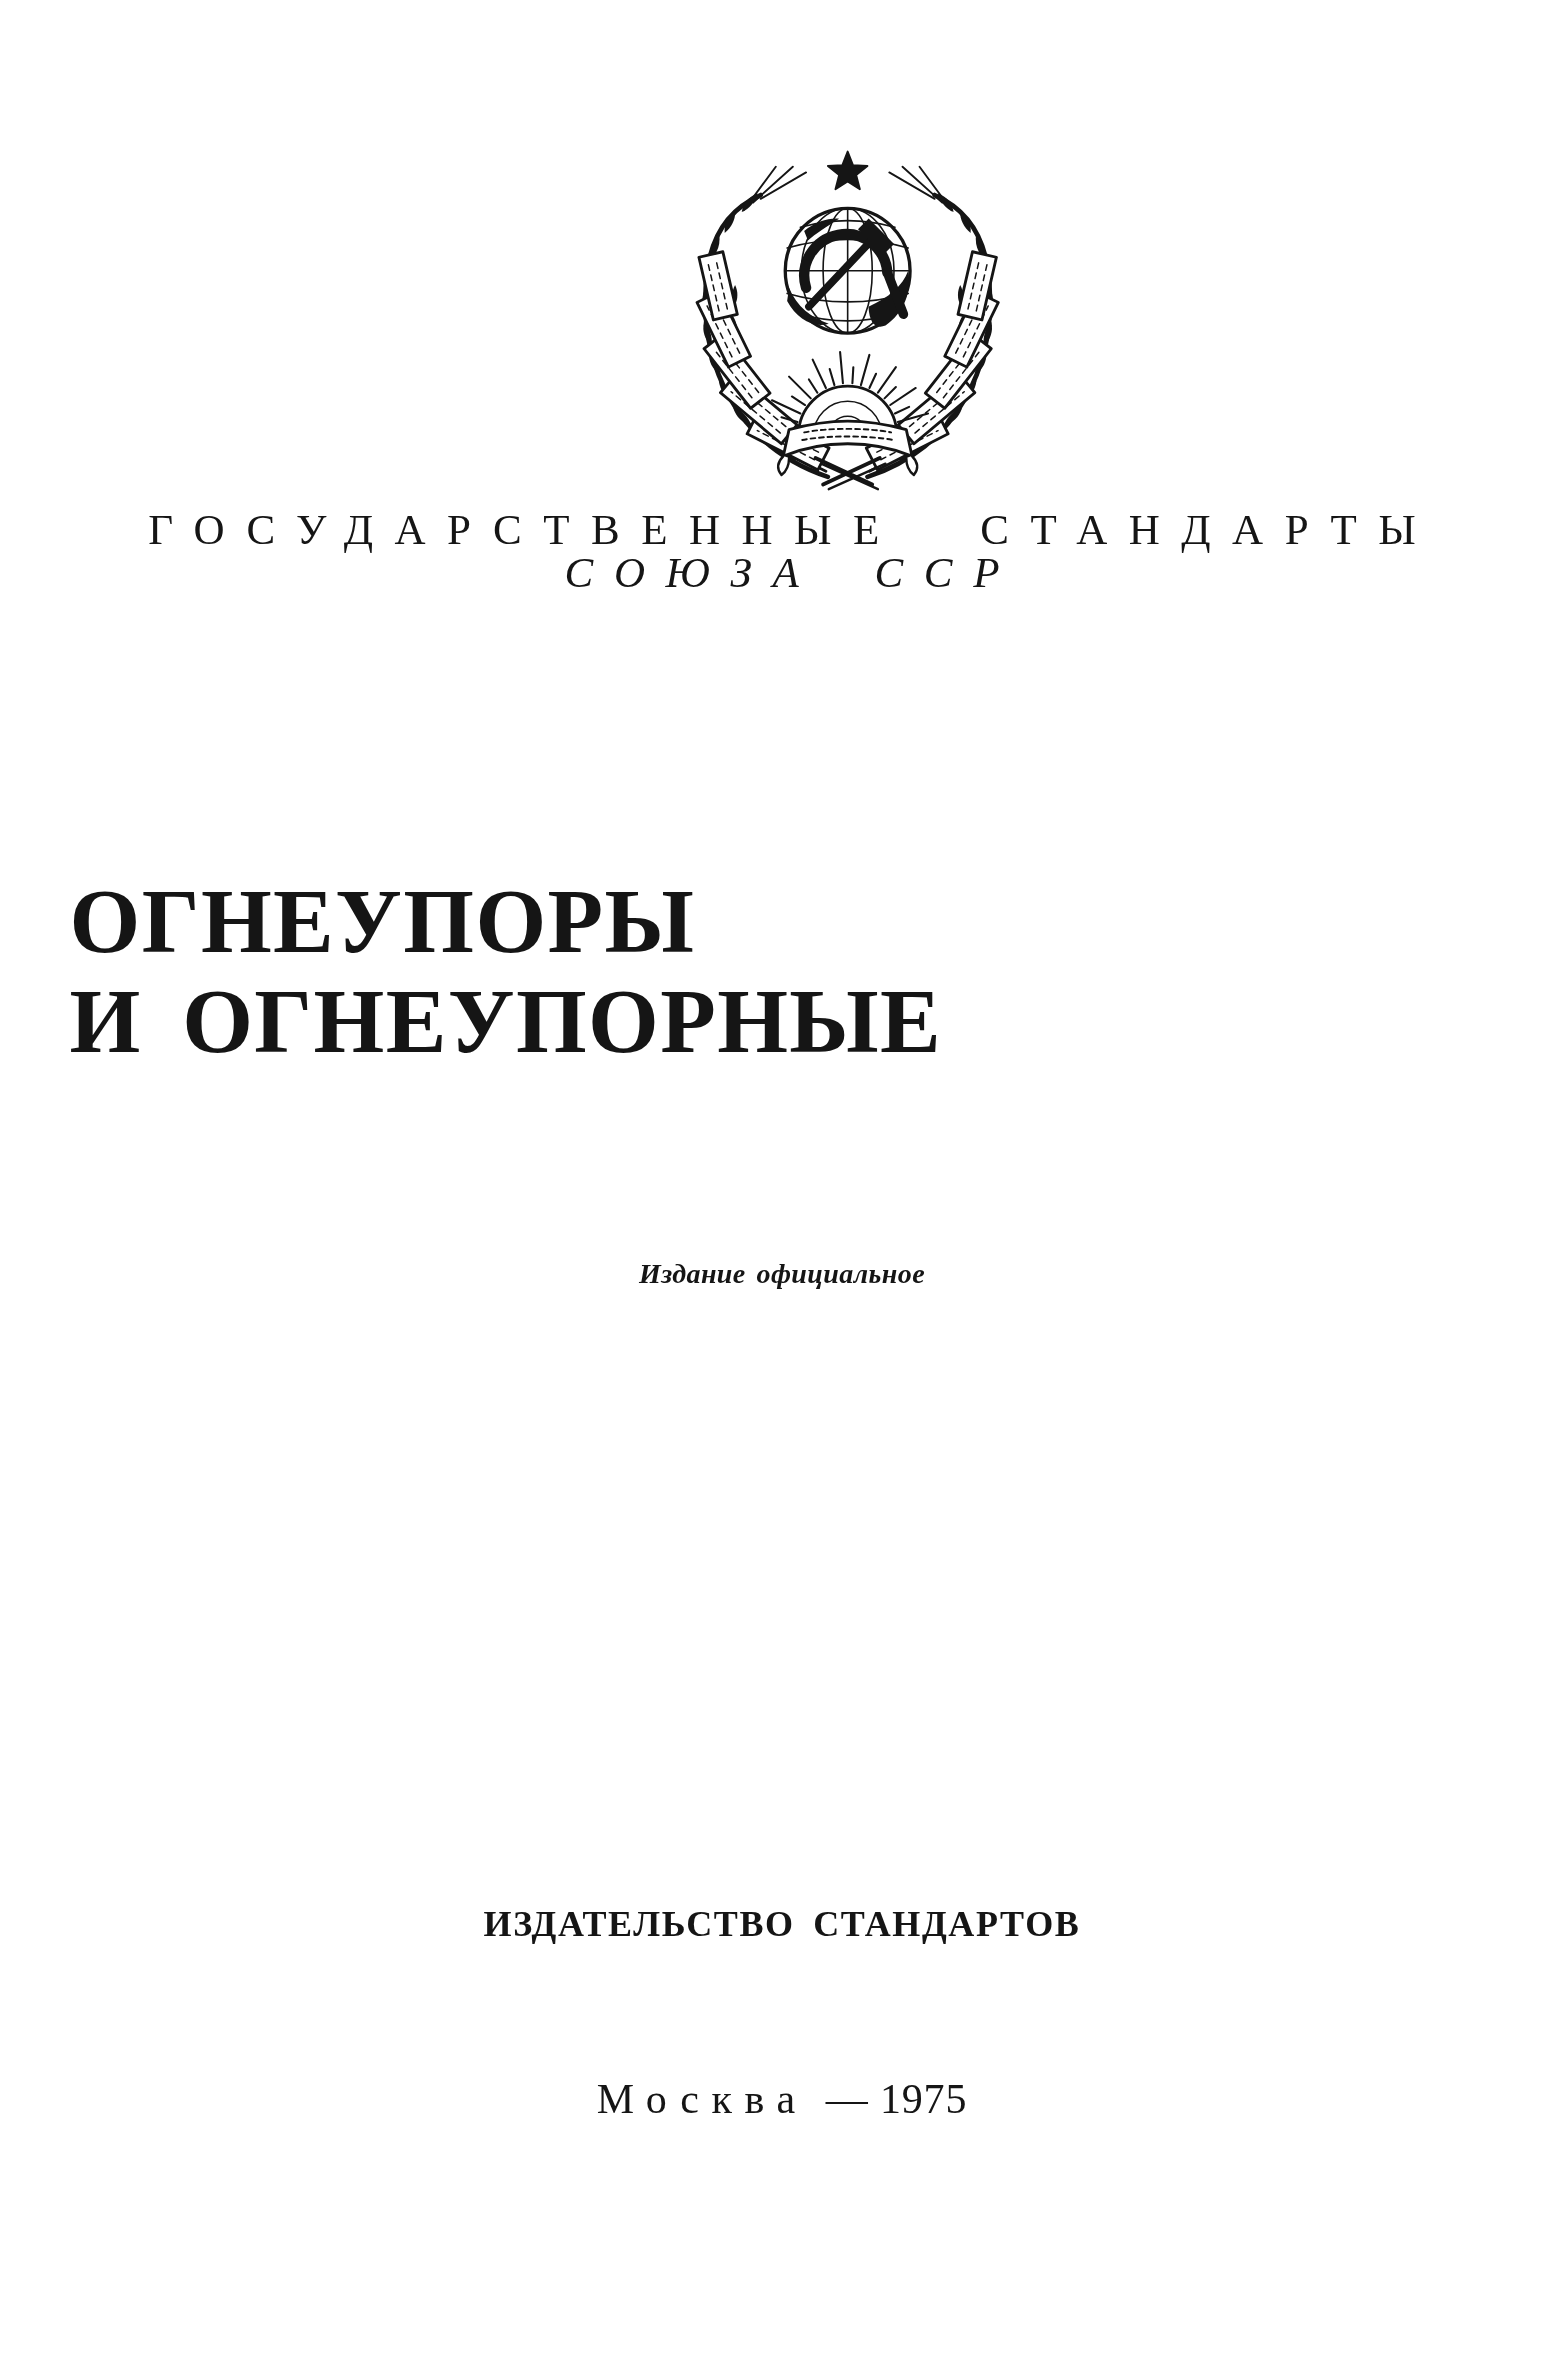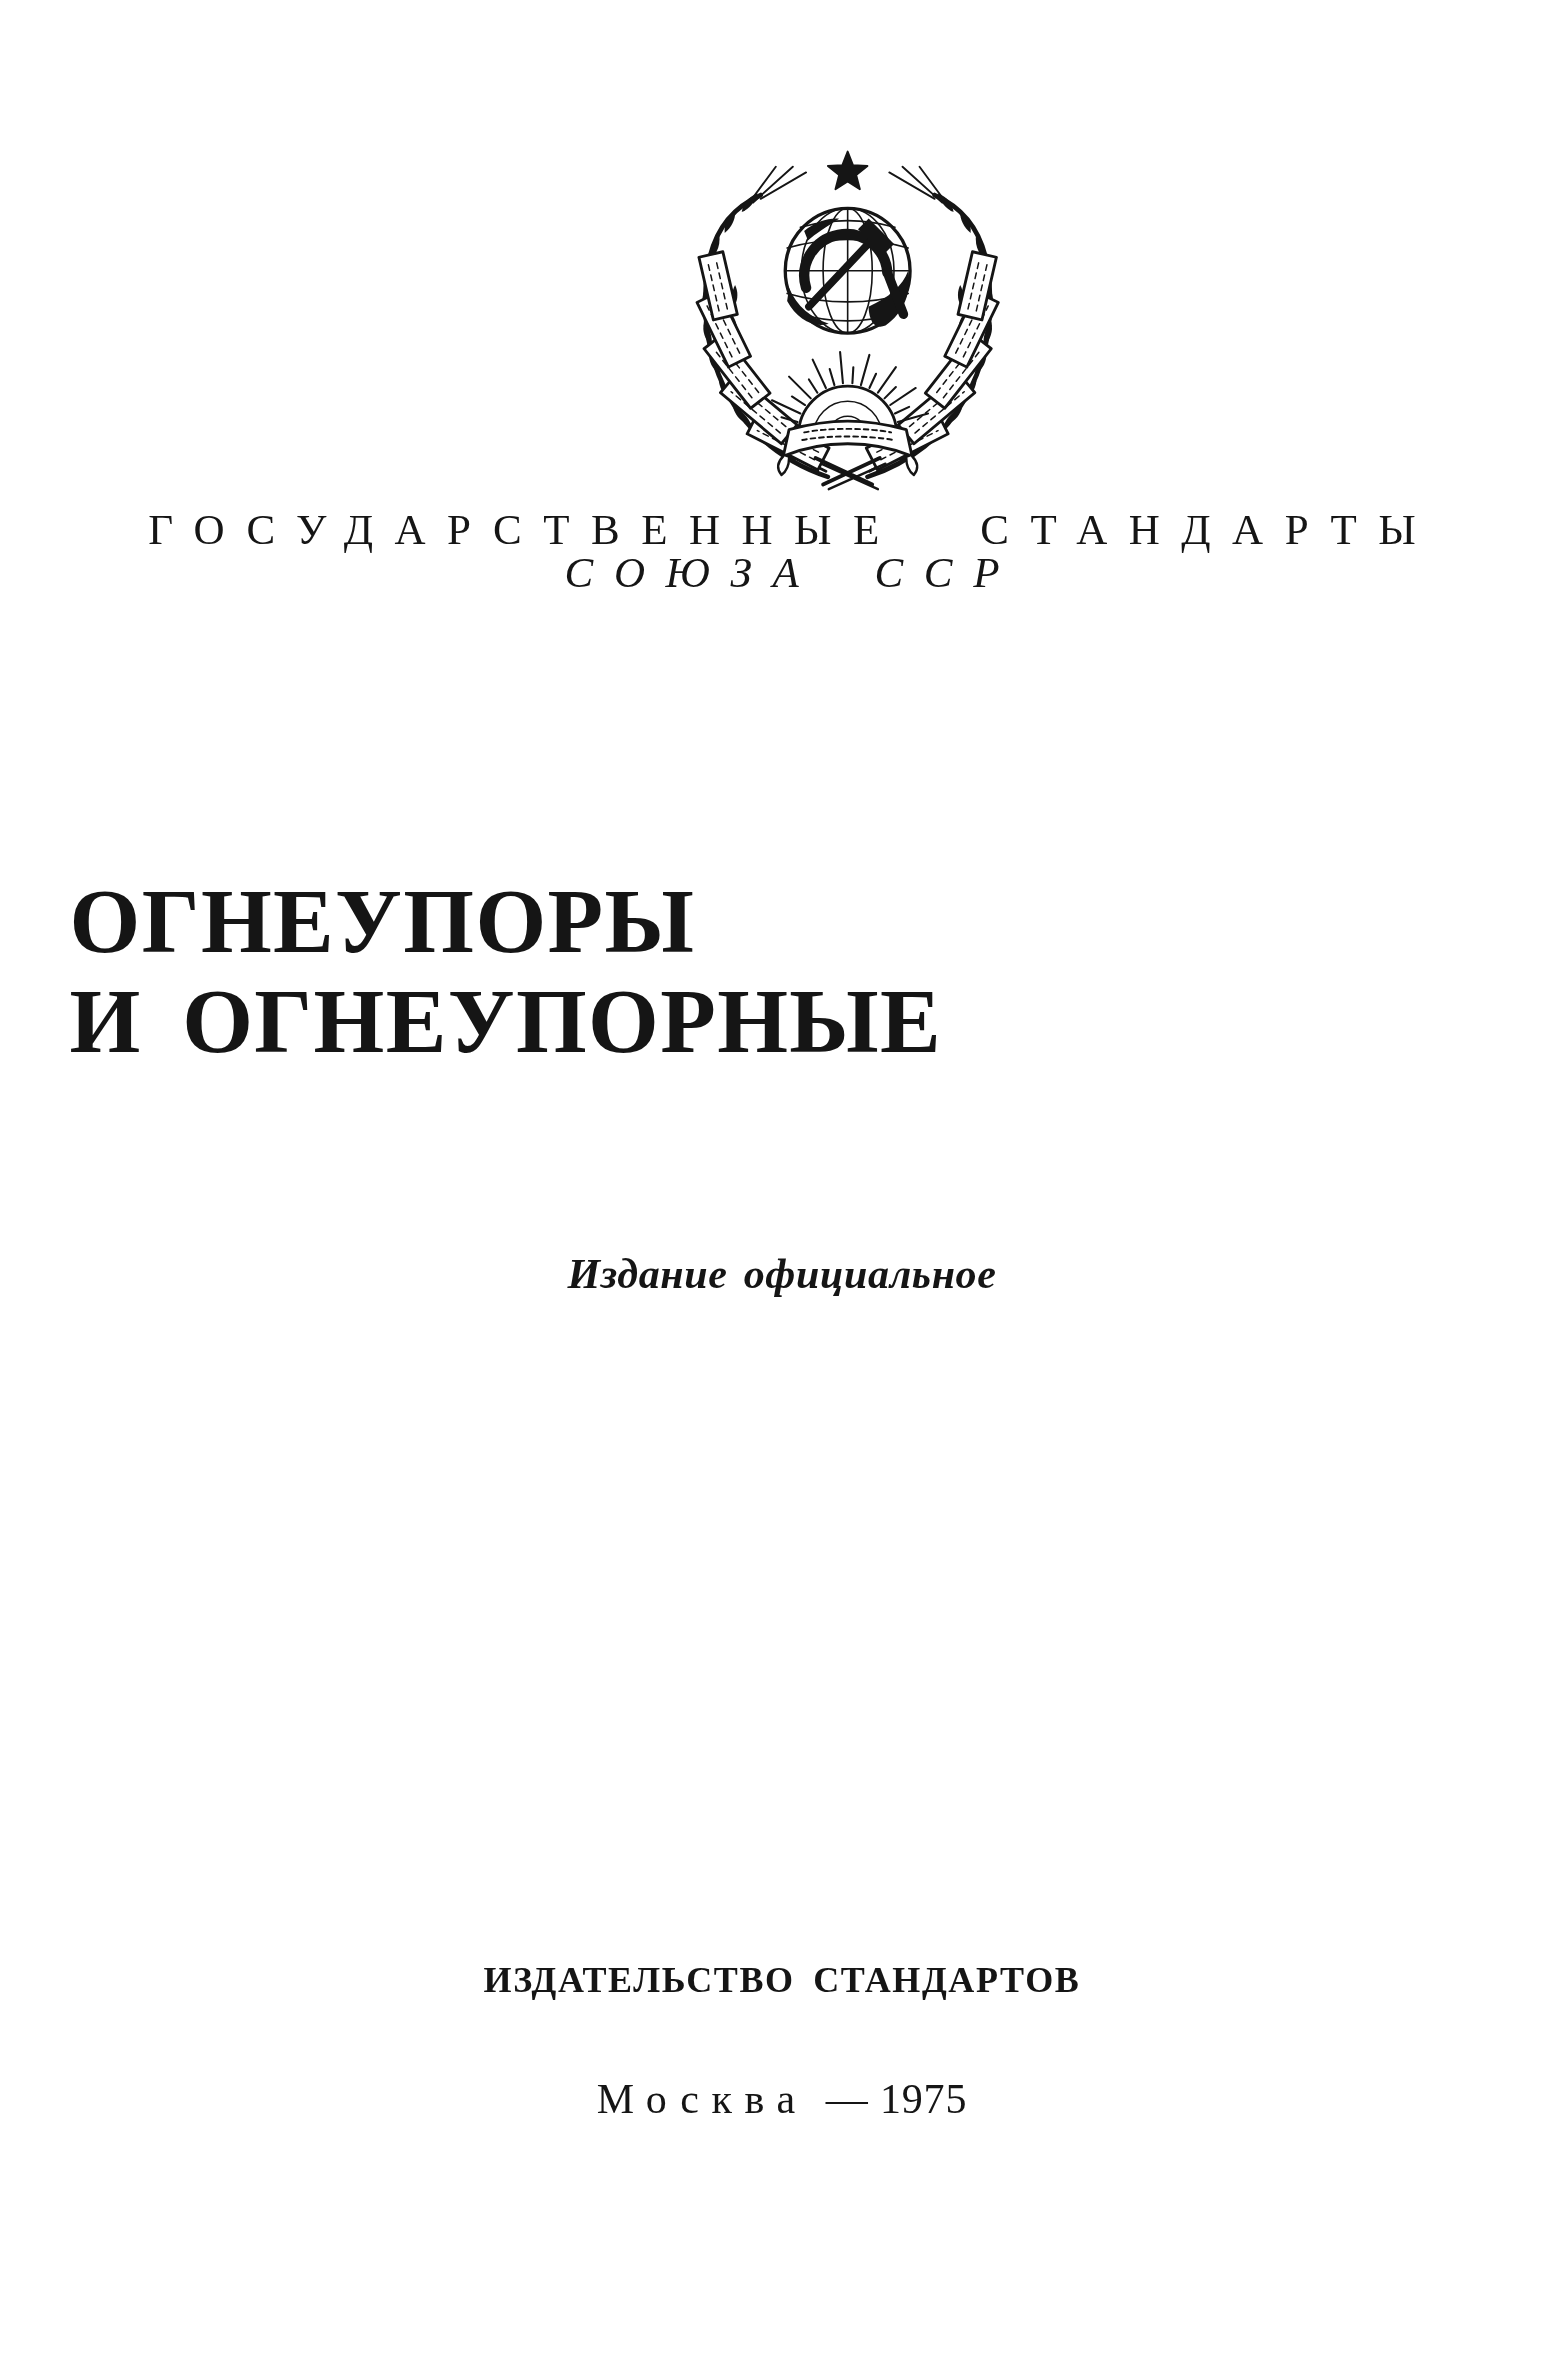--- a/index.html
+++ b/index.html
@@ -63,35 +63,35 @@
   }
 
   .edition-note {
     position: absolute;
     left: 0;
     top: 1253px;
     width: 100%;
     text-align: center;
     font-style: italic;
     font-weight: bold;
-    font-size: 42px;
+    font-size: 28px;
     line-height: 42px;
     letter-spacing: 0.015em;
     word-spacing: 0.12em;
   }
 
   .imprint {
     position: absolute;
     left: 0;
     width: 100%;
     text-align: center;
     white-space: nowrap;
   }
   .imprint-publisher {
-    top: 1962px;
+    top: 1906px;
     font-size: 36px;
     line-height: 36px;
     font-weight: bold;
     letter-spacing: 0.045em;
     word-spacing: 0.22em;
   }
   .imprint-cityyear {
     top: 2078px;
     font-size: 42px;
     line-height: 42px;

